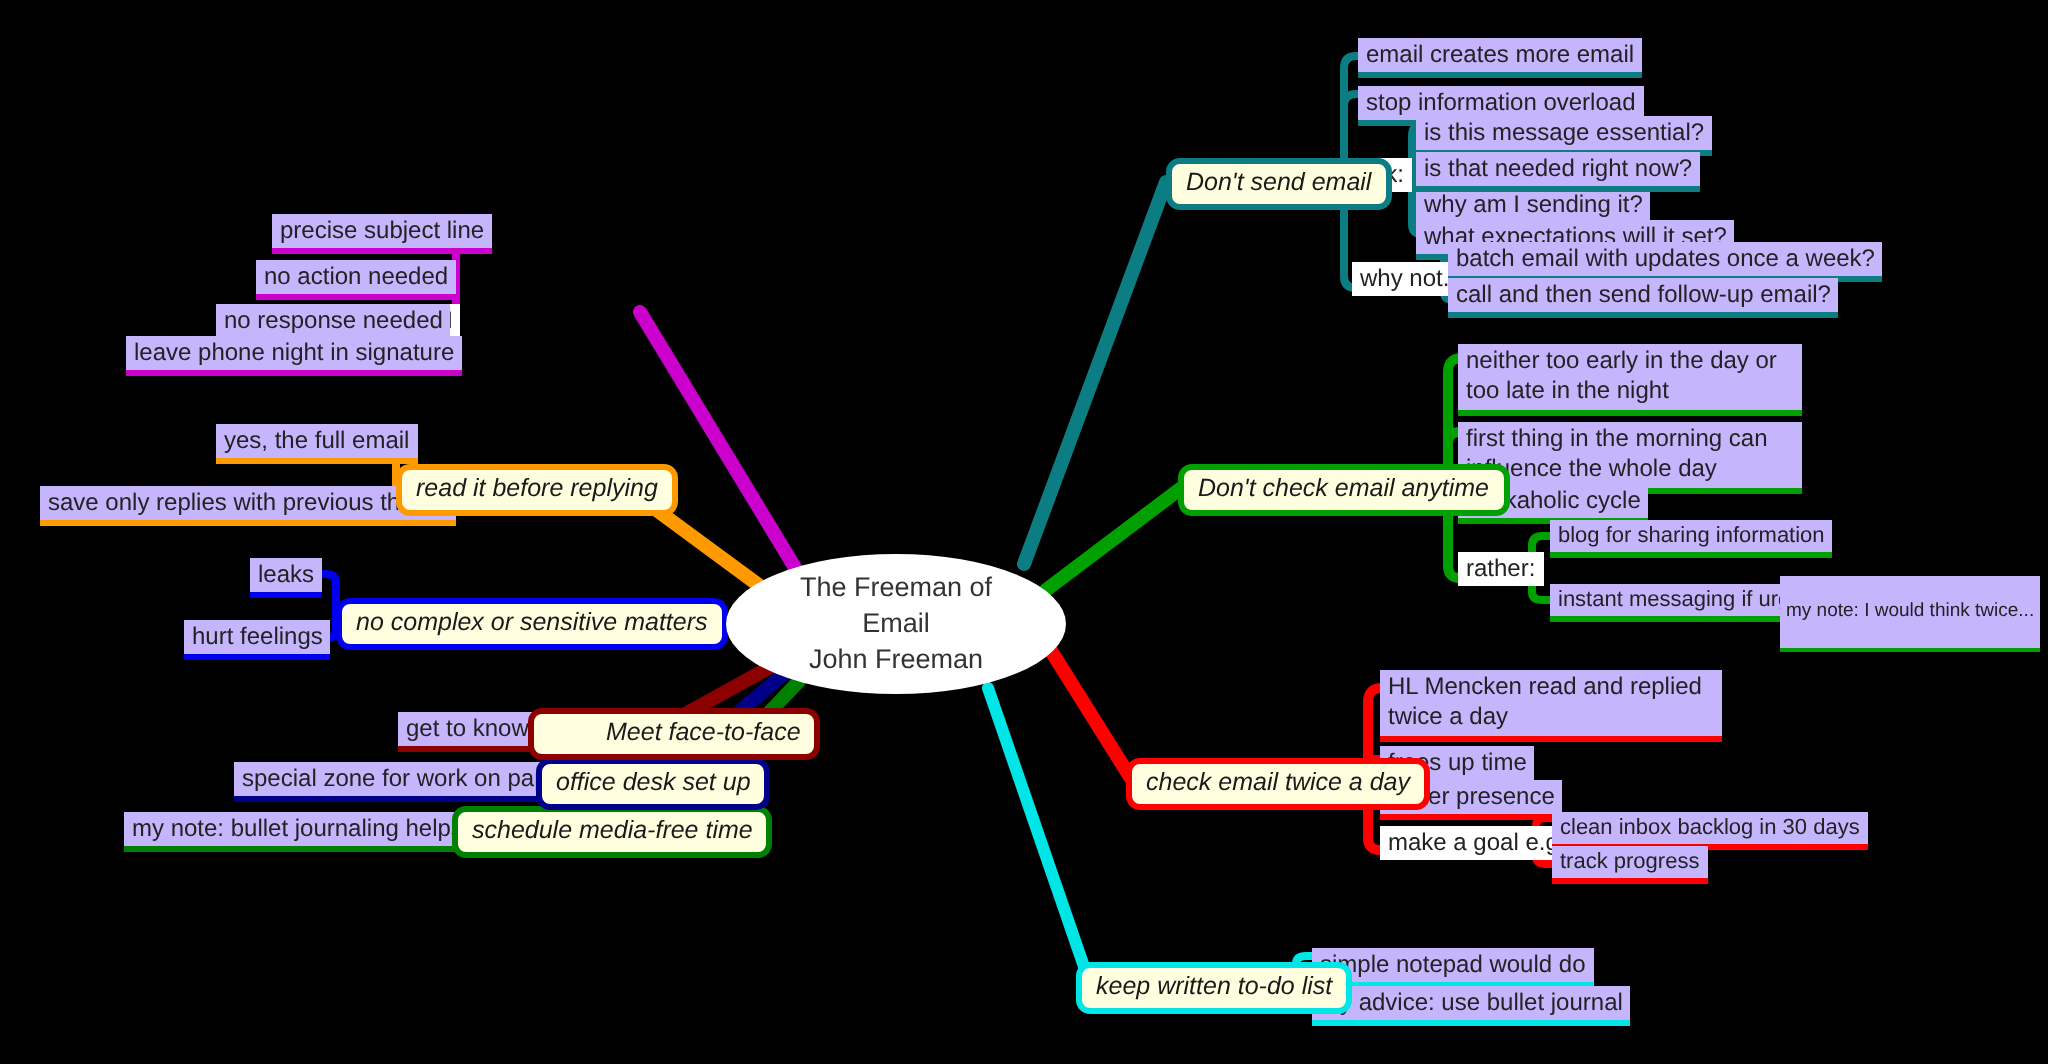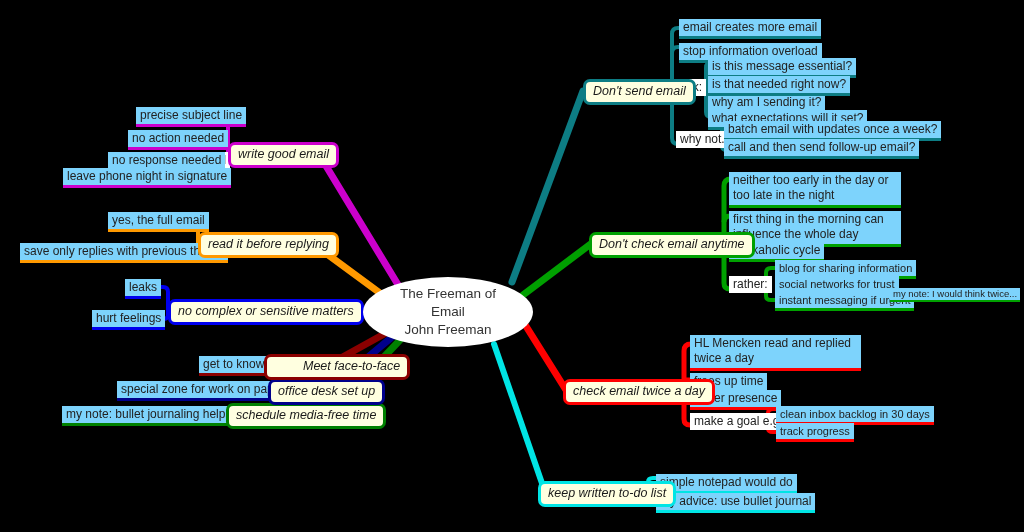--- a/index.html
+++ b/index.html
@@ -33,31 +33,31 @@
     font-size:12.5px;
     color:#1a1a1a;
     white-space:nowrap;
     line-height:1.22;
     z-index:30;
   }
 
   
   .leaf{
     position:absolute;
-    background:#7dd3fc;
+    background:#c4b5fd;
     border-bottom:3px solid #000;
     padding:1px 4px 1px 4px;
     font-size:12px;
     color:#222222;
     line-height:1.28;
     white-space:nowrap;
     z-index:20;
   }
   .leaf.wrap{white-space:normal;}
-  .leaf.tiny{font-size:9.5px;border-bottom-width:2px;padding:0px 3px;}
+  .leaf.tiny{font-size:9.5px;border-bottom-width:2px;padding:12px 3px;}
   .leaf.mid{border-bottom:none;background:#ffffff;}
 </style>
 </head>
 <body>
 
 <div id="canvas">
 
   <svg class="links" viewBox="0 0 1024 532">
 
     <path d="M 512 282 L 583 91" stroke="#0d7d84" stroke-width="7" fill="none" stroke-linecap="round"></path>
@@ -160,21 +160,20 @@
 
   <div class="leaf wrap" style="left:729px;top:172px;width:164px;border-bottom-color:#00a000;">neither too early in the day or too late in the night</div>
 
   <div class="leaf wrap" style="left:729px;top:211px;width:164px;border-bottom-color:#00a000;">first thing in the morning can influence the whole day</div>
 
   <div class="leaf" style="left:729px;top:242px;border-bottom-color:#00a000;">workaholic cycle</div>
 
   <div class="leaf mid" style="left:729px;top:276px;">rather:</div>
 
   <div class="leaf" style="left:775px;top:260px;border-bottom-color:#00a000;font-size:11px;">blog for sharing information</div>
-  <div class="leaf" style="left:775px;top:276px;border-bottom-color:#00a000;font-size:11px;">social networks for trust</div>
   <div class="leaf" style="left:775px;top:292px;border-bottom-color:#00a000;font-size:11px;">instant messaging if urgent</div>
   <div class="leaf tiny" style="left:890px;top:288px;border-bottom-color:#00a000;">my note: I would think twice...</div>
 
   <div class="main-node" style="left:563px;top:379px;border-color:#ff0000;">check email twice a day</div>
 
   <div class="leaf wrap" style="left:690px;top:335px;width:163px;border-bottom-color:#ff0000;">HL Mencken read and replied twice a day</div>
 
   <div class="leaf" style="left:690px;top:373px;border-bottom-color:#ff0000;">frees up time</div>
 
   <div class="leaf" style="left:690px;top:390px;border-bottom-color:#ff0000;">better presence</div>
@@ -204,21 +203,20 @@
   <div class="main-node" style="left:168px;top:299px;border-color:#0000ee;">no complex or sensitive matters</div>
 
   <div class="leaf" style="left:125px;top:279px;border-bottom-color:#0000ee;">leaks</div>
   <div class="leaf" style="left:92px;top:310px;border-bottom-color:#0000ee;">hurt feelings</div>
 
   <div class="main-node" style="left:198px;top:232px;border-color:#ff9900;">read it before replying</div>
 
   <div class="leaf" style="left:108px;top:212px;border-bottom-color:#ff9900;">yes, the full email</div>
   <div class="leaf" style="left:20px;top:243px;border-bottom-color:#ff9900;">save only replies with previous thread</div>
 
-  <div class="main-node" style="left:228px;top:142px;border-color:#cc00cc;">write good email</div>
 
   <div class="leaf" style="left:136px;top:107px;border-bottom-color:#cc00cc;">precise subject line</div>
 
   <div class="leaf mid" style="left:203px;top:130px;">fyi</div>
   <div class="leaf" style="left:128px;top:130px;border-bottom-color:#cc00cc;">no action needed</div>
 
   <div class="leaf mid" style="left:195px;top:152px;">EOM</div>
   <div class="leaf" style="left:108px;top:152px;border-bottom-color:#cc00cc;">no response needed</div>
 
   <div class="leaf" style="left:63px;top:168px;border-bottom-color:#cc00cc;">leave phone night in signature</div>

